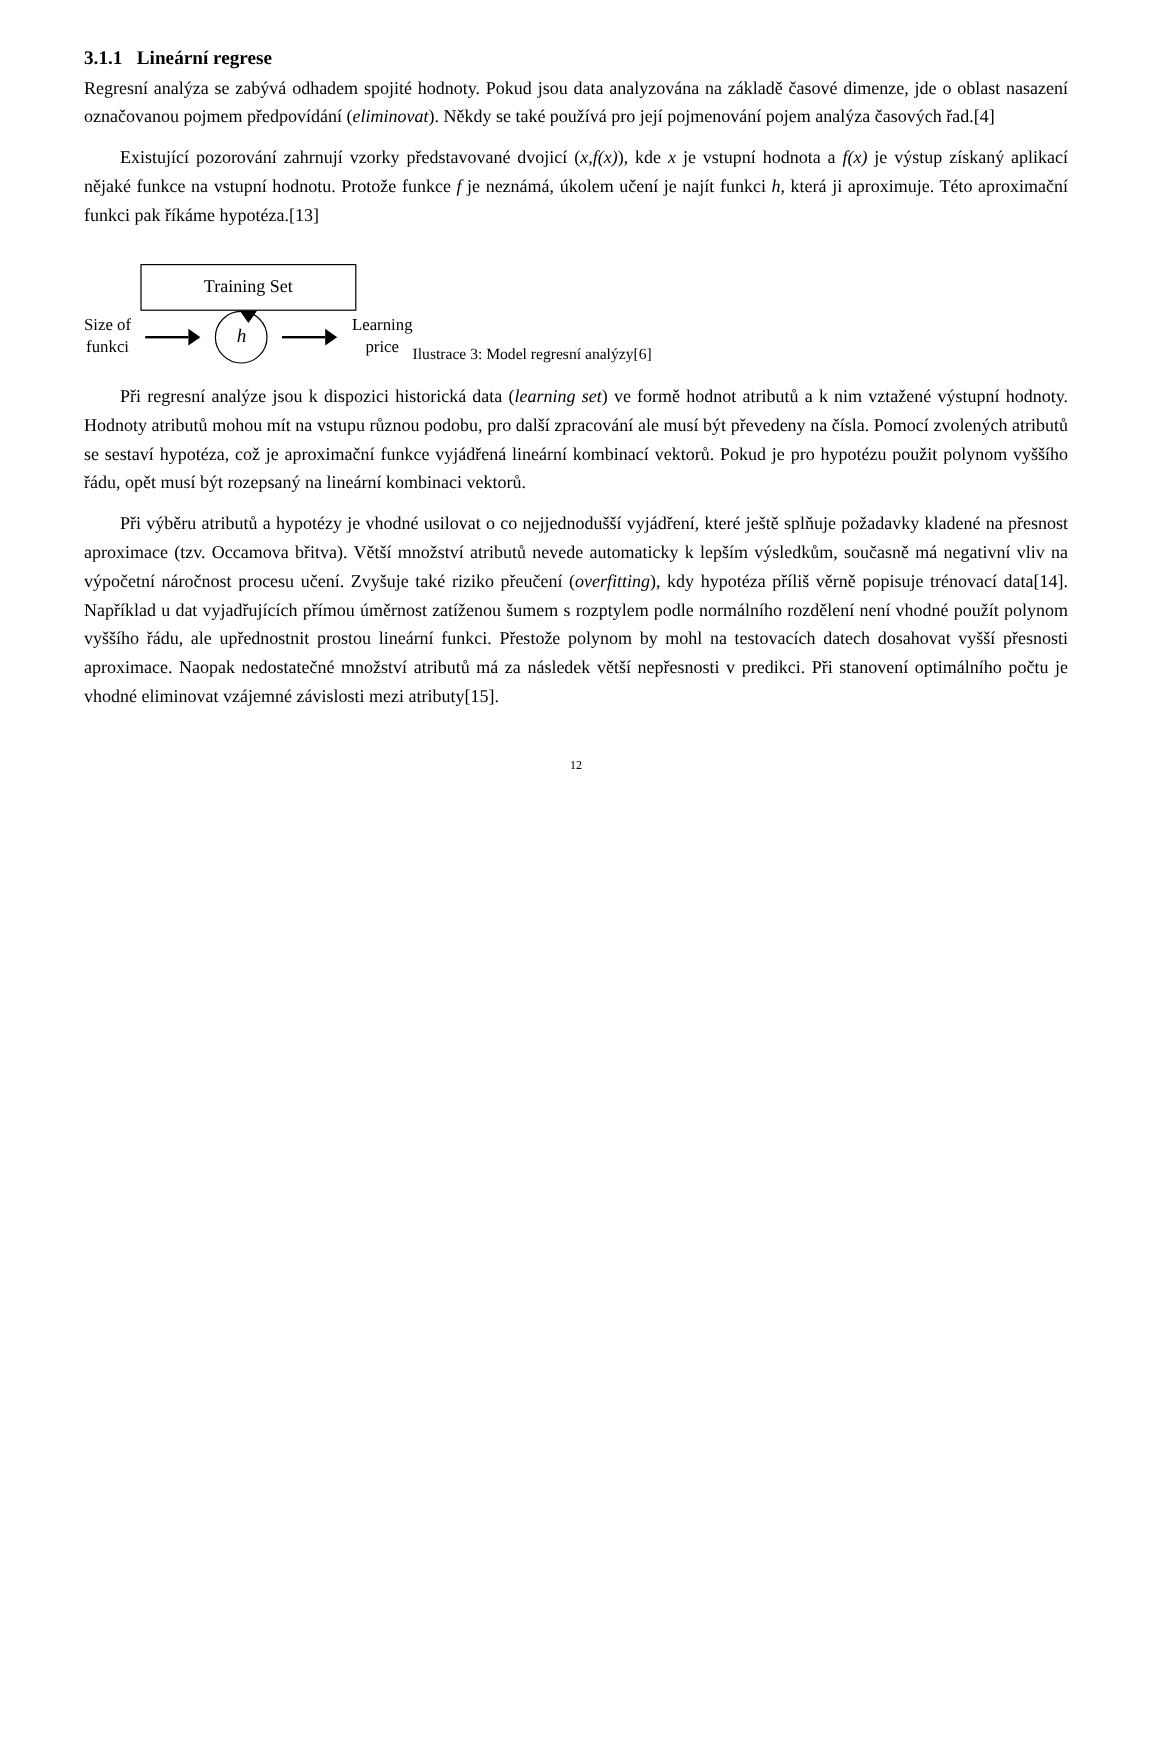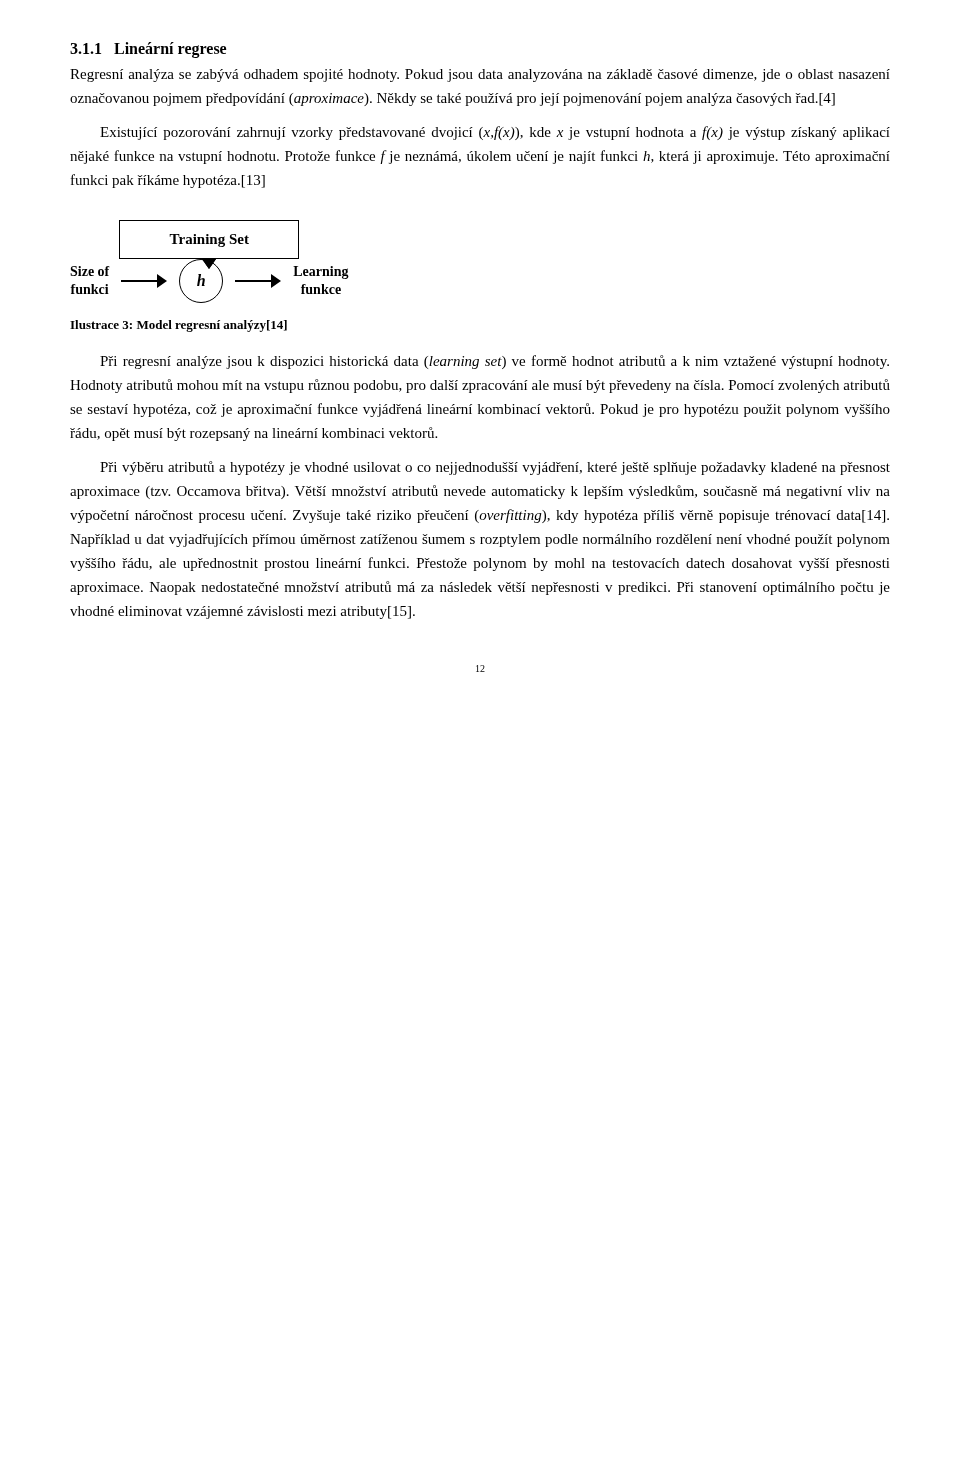--- a/index.html
+++ b/index.html
@@ -17,24 +17,23 @@
       font-weight: bold;
       margin-bottom: 4px;
     }
     .body-text {
       text-align: justify;
       line-height: 1.6;
       margin-bottom: 10px;
     }
     .figure-container {
       display: flex;
-      flex-direction: column;
-      align-items: flex-start;
+      flex-direction: row;
+      align-items: flex-end;
       margin: 28px 0 16px 0;
-      font-weight: bold;
     }
     .diagram-area {
       display: flex;
       flex-direction: column;
       align-items: center;
       gap: 0px;
     }
     .box-rect {
       border: 1.5px solid #000;
       padding: 10px 38px;
@@ -121,21 +120,21 @@
 </head>
 <body>
 
 <h2 class="section-heading">
   <span>3.1.1</span>
   &nbsp;
   <span>Lineární regrese</span>
 </h2>
 
 <p class="body-text">
-  Regresní analýza se zabývá odhadem spojité hodnoty. Pokud jsou data analyzována na základě časové dimenze, jde o oblast nasazení označovanou pojmem předpovídání (<em>aproximace</em>). Někdy se také používá pro její pojmenování pojem analýza časových řad.[4]
+  Regresní analýza se zabývá odhadem spojité hodnoty. Pokud jsou data analyzována na základě časové dimenze, jde o oblast nasazení označovanou pojmem předpovídání (<em>eliminovat</em>). Někdy se také používá pro její pojmenování pojem analýza časových řad.[4]
 </p>
 
 <p class="body-text indent">
   Existující pozorování zahrnují vzorky představované dvojicí (<em>x,f(x)</em>), kde <em>x</em> je vstupní hodnota a <em>f(x)</em> je výstup získaný aplikací nějaké funkce na vstupní hodnotu. Protože funkce <em>f</em> je neznámá, úkolem učení je najít funkci <em>h</em>, která ji aproximuje. Této aproximační funkci pak říkáme hypotéza.[13]
 </p>
 
 <div class="figure-container">
   <div class="diagram-area">
 
     <div class="box-rect">
@@ -164,25 +163,25 @@
       </div>
       <div class="h-circle">
         <span>h</span>
       </div>
       <div class="arrow-right">
         <div class="arrow-right-line"></div>
         <div class="arrow-right-head"></div>
       </div>
       <div class="side-text">
         <span>Learning</span><br>
-        <span>funkce</span>
+        <span>price</span>
       </div>
     </div>
   </div>
-  <p class="caption-text">Ilustrace 3: Model regresní analýzy[14]</p>
+  <p class="caption-text">Ilustrace 3: Model regresní analýzy[6]</p>
 </div>
 
 <p class="body-text indent">
   Při regresní analýze jsou k dispozici historická data (<em>learning set</em>) ve formě hodnot atributů a k nim vztažené výstupní hodnoty. Hodnoty atributů mohou mít na vstupu různou podobu, pro další zpracování ale musí být převedeny na čísla. Pomocí zvolených atributů se sestaví hypotéza, což je aproximační funkce vyjádřená lineární kombinací vektorů. Pokud je pro hypotézu použit polynom vyššího řádu, opět musí být rozepsaný na lineární kombinaci vektorů.
 </p>
 
 <p class="body-text indent">
   Při výběru atributů a hypotézy je vhodné usilovat o co nejjednodušší vyjádření, které ještě splňuje požadavky kladené na přesnost aproximace (tzv. Occamova břitva). Větší množství atributů nevede automaticky k lepším výsledkům, současně má negativní vliv na výpočetní náročnost procesu učení. Zvyšuje také riziko přeučení (<em>overfitting</em>), kdy hypotéza příliš věrně popisuje trénovací data[14]. Například u dat vyjadřujících přímou úměrnost zatíženou šumem s rozptylem podle normálního rozdělení není vhodné použít polynom vyššího řádu, ale upřednostnit prostou lineární funkci. Přestože polynom by mohl na testovacích datech dosahovat vyšší přesnosti aproximace. Naopak nedostatečné množství atributů má za následek větší nepřesnosti v predikci. Při stanovení optimálního počtu je vhodné eliminovat vzájemné závislosti mezi atributy[15].
 </p>
 

